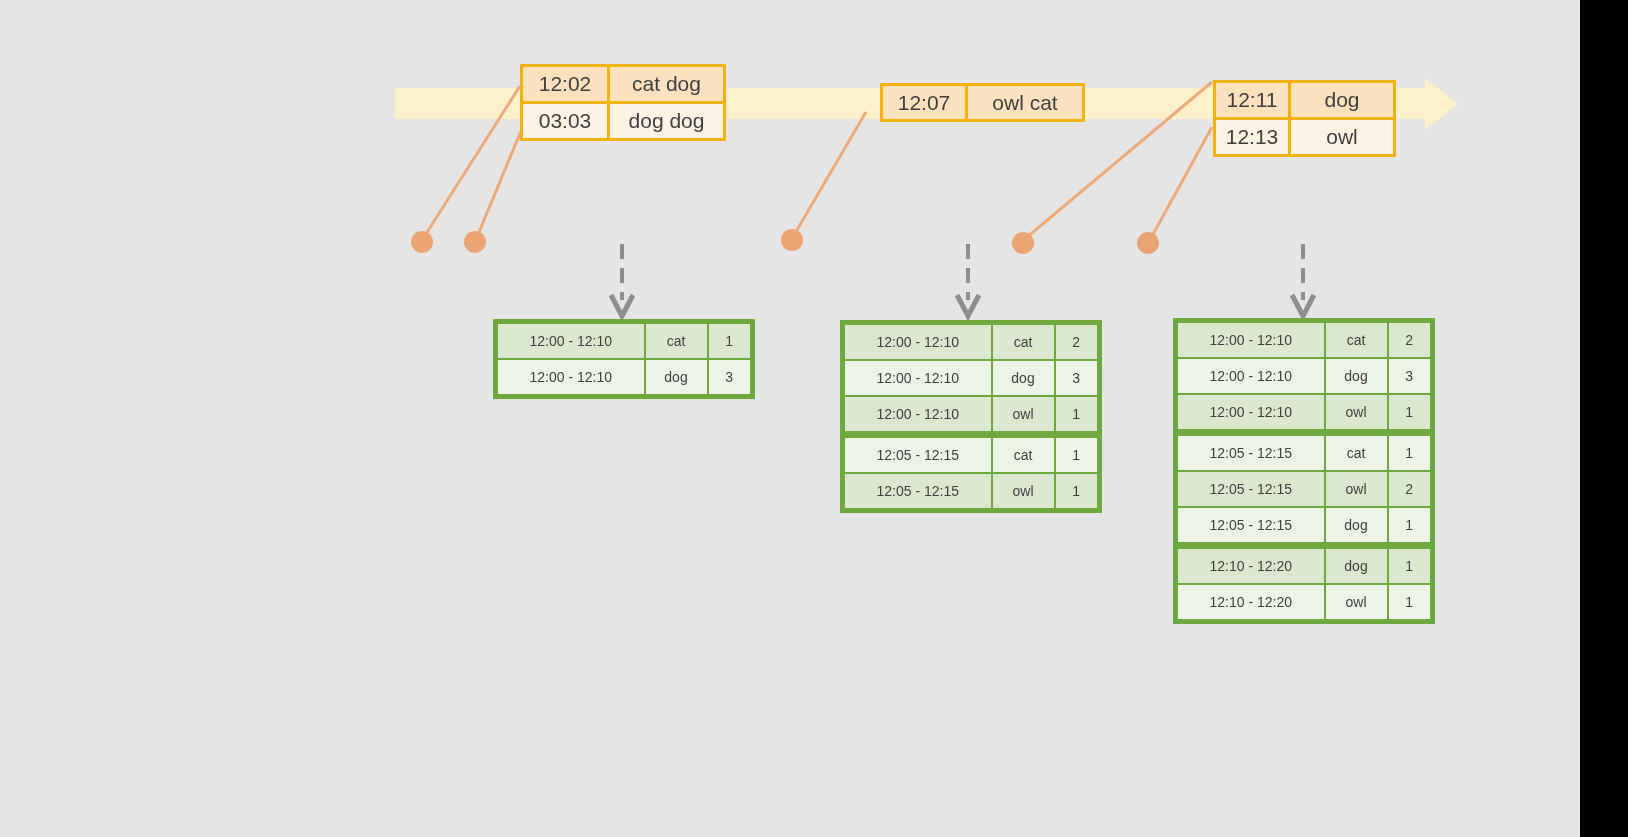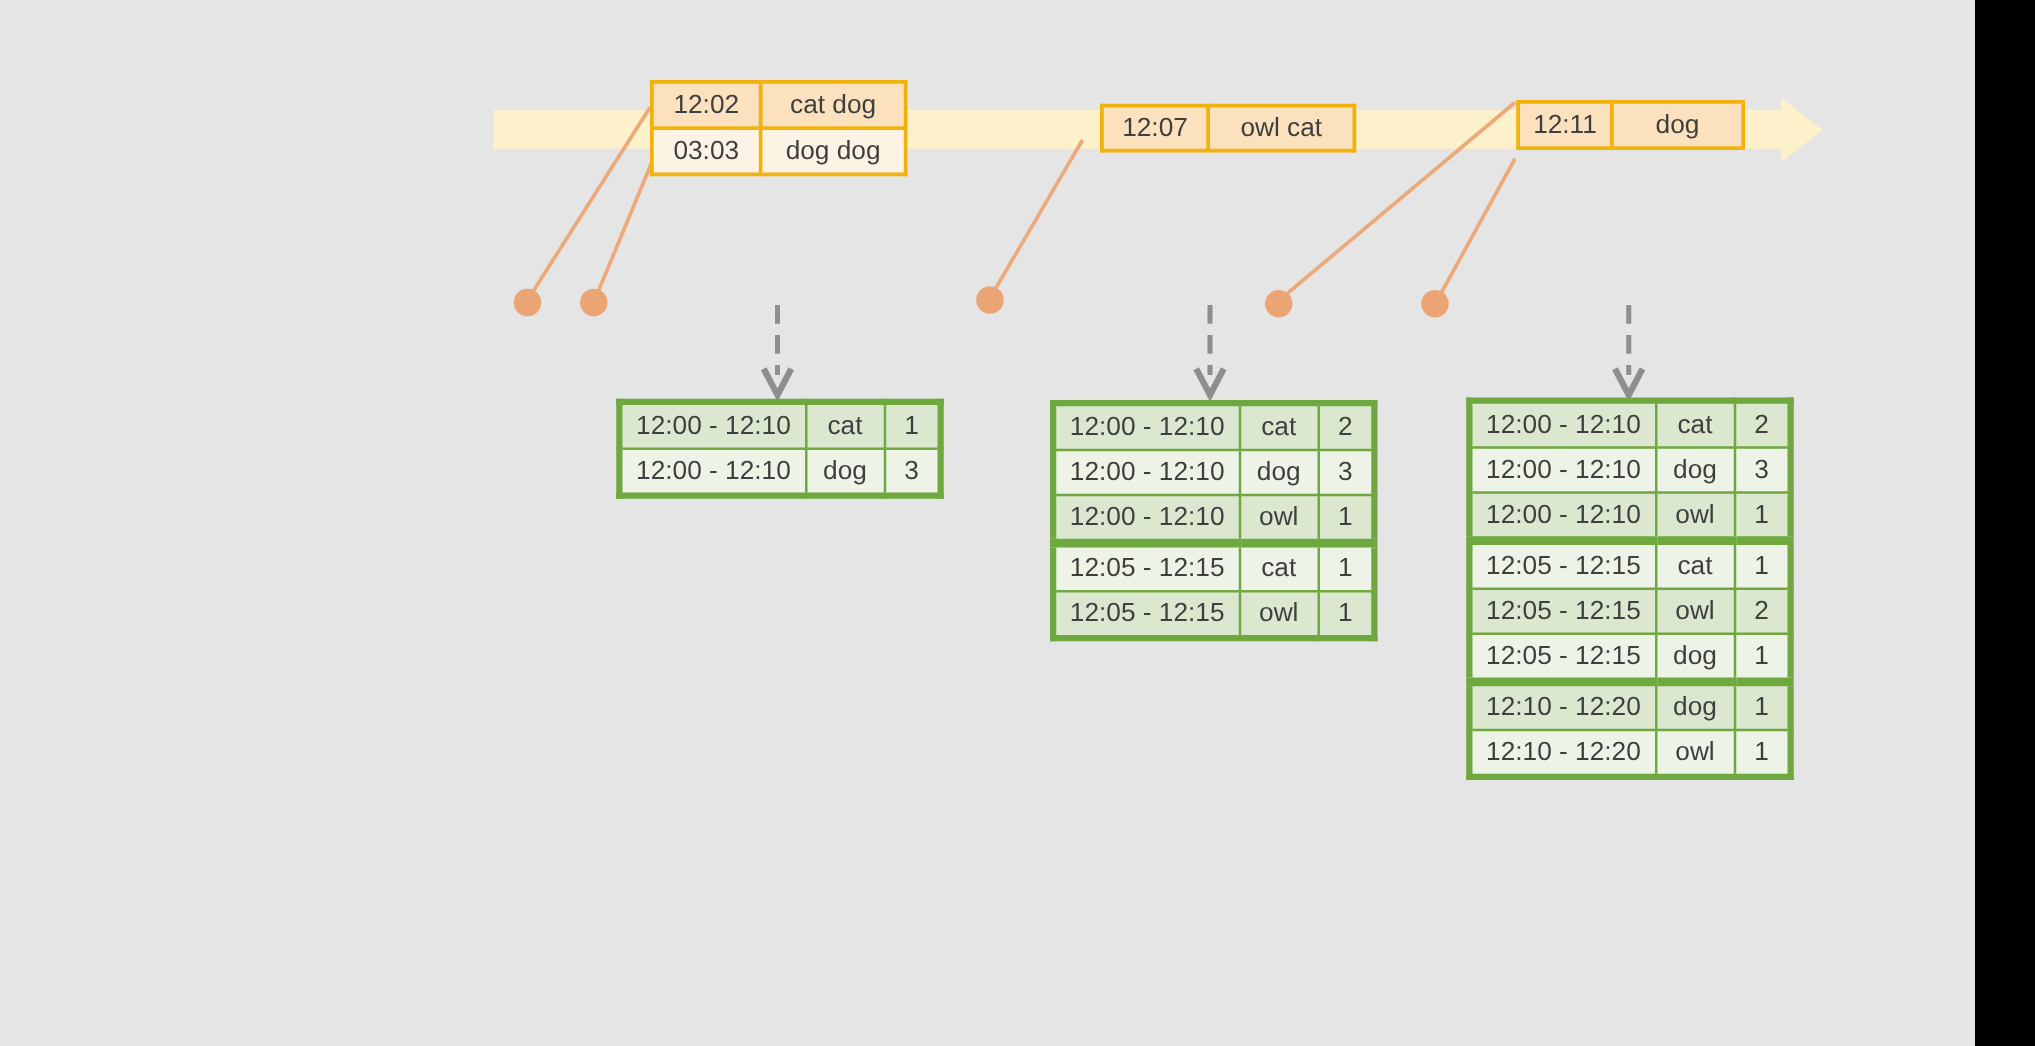--- a/index.html
+++ b/index.html
@@ -46,21 +46,21 @@
   
   table.result-table{
     position:absolute;
     border-collapse:collapse;
     table-layout:fixed;
     border:5px solid #6ea83f;
   }
   table.result-table td{
     border:2px solid #6ea83f;
     text-align:center;
-    font-size:21px;
+    font-size:14px;
     line-height:34px;
     padding:0 2px;
     white-space:nowrap;
     color:#3f3f3f;
   }
   table.result-table tr:nth-child(odd) td{background:#dbe7cf;}
   table.result-table tr:nth-child(even) td{background:#edf3e6;}
   table.result-table tr.group-start td{border-top:7px solid #6ea83f;}
   col.c-window{width:149px;}
   col.c-word{width:63px;}
@@ -129,20 +129,24 @@
   <table class="event-table" style="left:1213px;top:80px;width:180px;">
     <colgroup>
         <col style="width:75px">
         <col style="width:105px">
       </colgroup>
     <tbody>
         <tr>
       <td>12:11</td>
       <td>dog</td>
     </tr>
+    <tr>
+      <td>12:13</td>
+      <td>owl</td>
+    </tr>
   </tbody>
     </table>
 
   <table class="result-table" style="left:493px;top:319px;width:257px;">
     <colgroup>
         <col class="c-window">
         <col class="c-word">
         <col class="c-count">
       </colgroup>
     <tbody>

